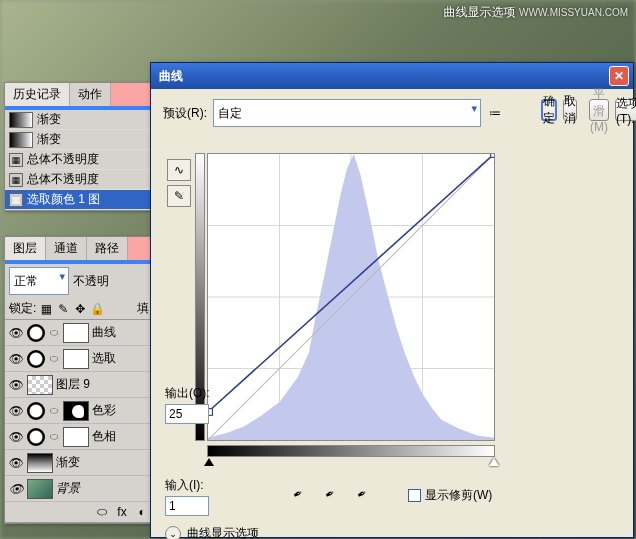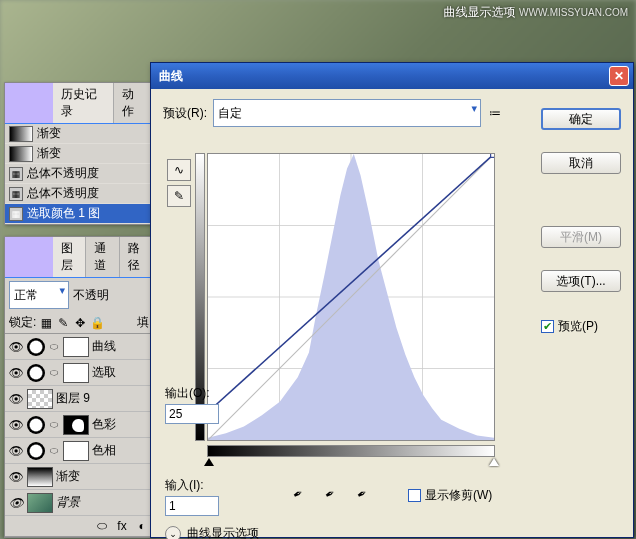--- a/index.html
+++ b/index.html
@@ -4,21 +4,21 @@
 <style>
 * { box-sizing: border-box; margin: 0; padding: 0; font-family: "Microsoft YaHei", SimSun, sans-serif; font-size: 12px; }
 body { width: 636px; height: 539px; background: #8b9682; position: relative; overflow: hidden; }
 
 .bg-photo { position: absolute; inset: 0; background: linear-gradient(135deg, #aab58f 0%, #6b7a5c 40%, #3a4a3a 100%); filter: blur(2px); }
 .watermark { position: absolute; top: 4px; right: 8px; color: #fff; text-shadow: 0 0 3px #000; font-size: 13px; }
 .watermark small { font-size: 10px; opacity: .8; text-align: center; }
 
 
 .panel { position: absolute; background: #d6d3ce; border: 1px solid #888; box-shadow: 1px 1px 3px rgba(0,0,0,.3); }
-.panel-tabs { display: flex; background: #c4b5fd; border-bottom: 1px solid #3b82f6; padding-left: 48px; }
+.panel-tabs { display: flex; background: #fca5a5; border-bottom: 4px solid #3b82f6; }
 .panel-tab { padding: 3px 8px; border-right: 1px solid #aaa; background: #d6d3ce; }
 .panel-tab.active { background: #e8e5e0; }
 .panel-row { display: flex; align-items: center; height: 20px; padding: 0 4px; gap: 4px; border-bottom: 1px solid #e0ddd8; }
 .panel-row.sel { background: #3165c5; color: #fff; }
 .mini-thumb { width: 24px; height: 16px; border: 1px solid #666; background: linear-gradient(90deg, #000, #fff); flex-shrink: 0; }
 .mini-icon { width: 14px; height: 14px; border: 1px solid #666; background: #ccc; flex-shrink: 0; display: inline-flex; align-items: center; justify-content: center; font-size: 9px; }
 
 .history-panel { left: 4px; top: 82px; width: 150px; }
 .layers-panel { left: 4px; top: 236px; width: 150px; }
 
@@ -44,42 +44,42 @@
 .close-btn { width: 20px; height: 20px; background: #e25b4a; border: 1px solid #fff; color: #fff; display: flex; align-items: center; justify-content: center; font-weight: bold; border-radius: 3px; }
 
 .dlg-body { position: relative; padding: 10px 12px; height: calc(100% - 26px); }
 .dlg-row { display: flex; align-items: center; gap: 6px; margin-bottom: 8px; }
 .lbl { }
 .combo { height: 28px; border: 1px solid #7a98c0; background: #fff; padding: 0 18px 0 4px; position: relative; display: inline-flex; align-items: center; }
 .combo::after { content:"▾"; position:absolute; right:3px; top:2px; color:#2b5fc0; font-size:11px; }
 .preset-combo { width: 268px; }
 .chan-combo { width: 86px; }
 
-.side-btns { position: absolute; right: 12px; top: 19px; width: 80px; display: flex; flex-direction: column; gap: 22px; }
+.side-btns { position: absolute; right: 12px; top: 10px; width: 80px; display: flex; gap: 6px; }
 .btn { height: 22px; border: 1px solid #888; background: linear-gradient(#fdfdfd,#e4e2da); border-radius: 3px; display: flex; align-items: center; justify-content: center; }
 .btn.default { border: 2px solid #4a7bd0; }
 .btn.disabled { color: #999; text-align: center; }
 .chk { display: flex; align-items: center; gap: 4px; margin-top: 4px; }
 .chkbox { width: 13px; height: 13px; border: 1px solid #2b5fc0; background: #fff; display: inline-flex; align-items: center; justify-content: center; color: #1a8f1a; font-size: 11px; }
 
 .left-tools { position: absolute; left: 16px; top: 70px; width: 30px; }
 .tool { width: 24px; height: 22px; border: 1px solid #888; background: #f2efe6; margin-bottom: 4px; display: flex; align-items: center; justify-content: center; }
 
 .curve-area { position: absolute; left: 56px; top: 64px; width: 288px; height: 288px; border: 1px solid #8a8a8a; background: #fff; }
 .curve-area svg { width: 100%; height: 100%; display: block; }
 
 .y-gradient { position: absolute; left: 44px; top: 64px; width: 10px; height: 288px; background: linear-gradient(180deg,#fff,#000); border:1px solid #888; }
 .x-gradient { position: absolute; left: 56px; top: 356px; width: 288px; height: 12px; background: linear-gradient(90deg,#000,#fff); border:1px solid #888; }
 .tri-l { position:absolute; left:53px; top:369px; width:0;height:0;border-left:5px solid transparent;border-right:5px solid transparent;border-bottom:8px solid #000; }
 .tri-r { position:absolute; left:338px; top:369px; width:0;height:0;border-left:5px solid transparent;border-right:5px solid transparent;border-bottom:8px solid #fff; filter: drop-shadow(0 0 1px #000); }
 
 .io-block { position: absolute; }
 .output-block { left: 14px; top: 296px; }
 .input-block { left: 14px; top: 388px; }
-.io-input { width: 54px; height: 20px; border: 1px solid #7a98c0; background: #fff; padding: 0 3px; margin-top: 2px; }
+.io-input { width: 44px; height: 20px; border: 1px solid #7a98c0; background: #fff; padding: 0 3px; margin-top: 2px; }
 
 .eyedrops { position: absolute; left: 138px; top: 396px; display: flex; gap: 14px; }
 .eyed { width: 18px; height: 18px; display: inline-flex; align-items: center; justify-content: center; transform: rotate(-30deg); }
 
 .clip-chk { position: absolute; left: 248px; top: 398px; display: flex; align-items: center; gap: 4px; padding-left: 9px; }
 
 .disclosure { position: absolute; left: 14px; top: 436px; display: flex; align-items: center; gap: 6px; }
 .disc-btn { width: 16px; height: 16px; border: 1px solid #888; border-radius: 50%; background: #f2efe6; display: flex; align-items: center; justify-content: center; font-size: 9px; }
 
 .menu-icon { width:16px;height:16px;display:inline-flex;align-items:center;justify-content:center; }

